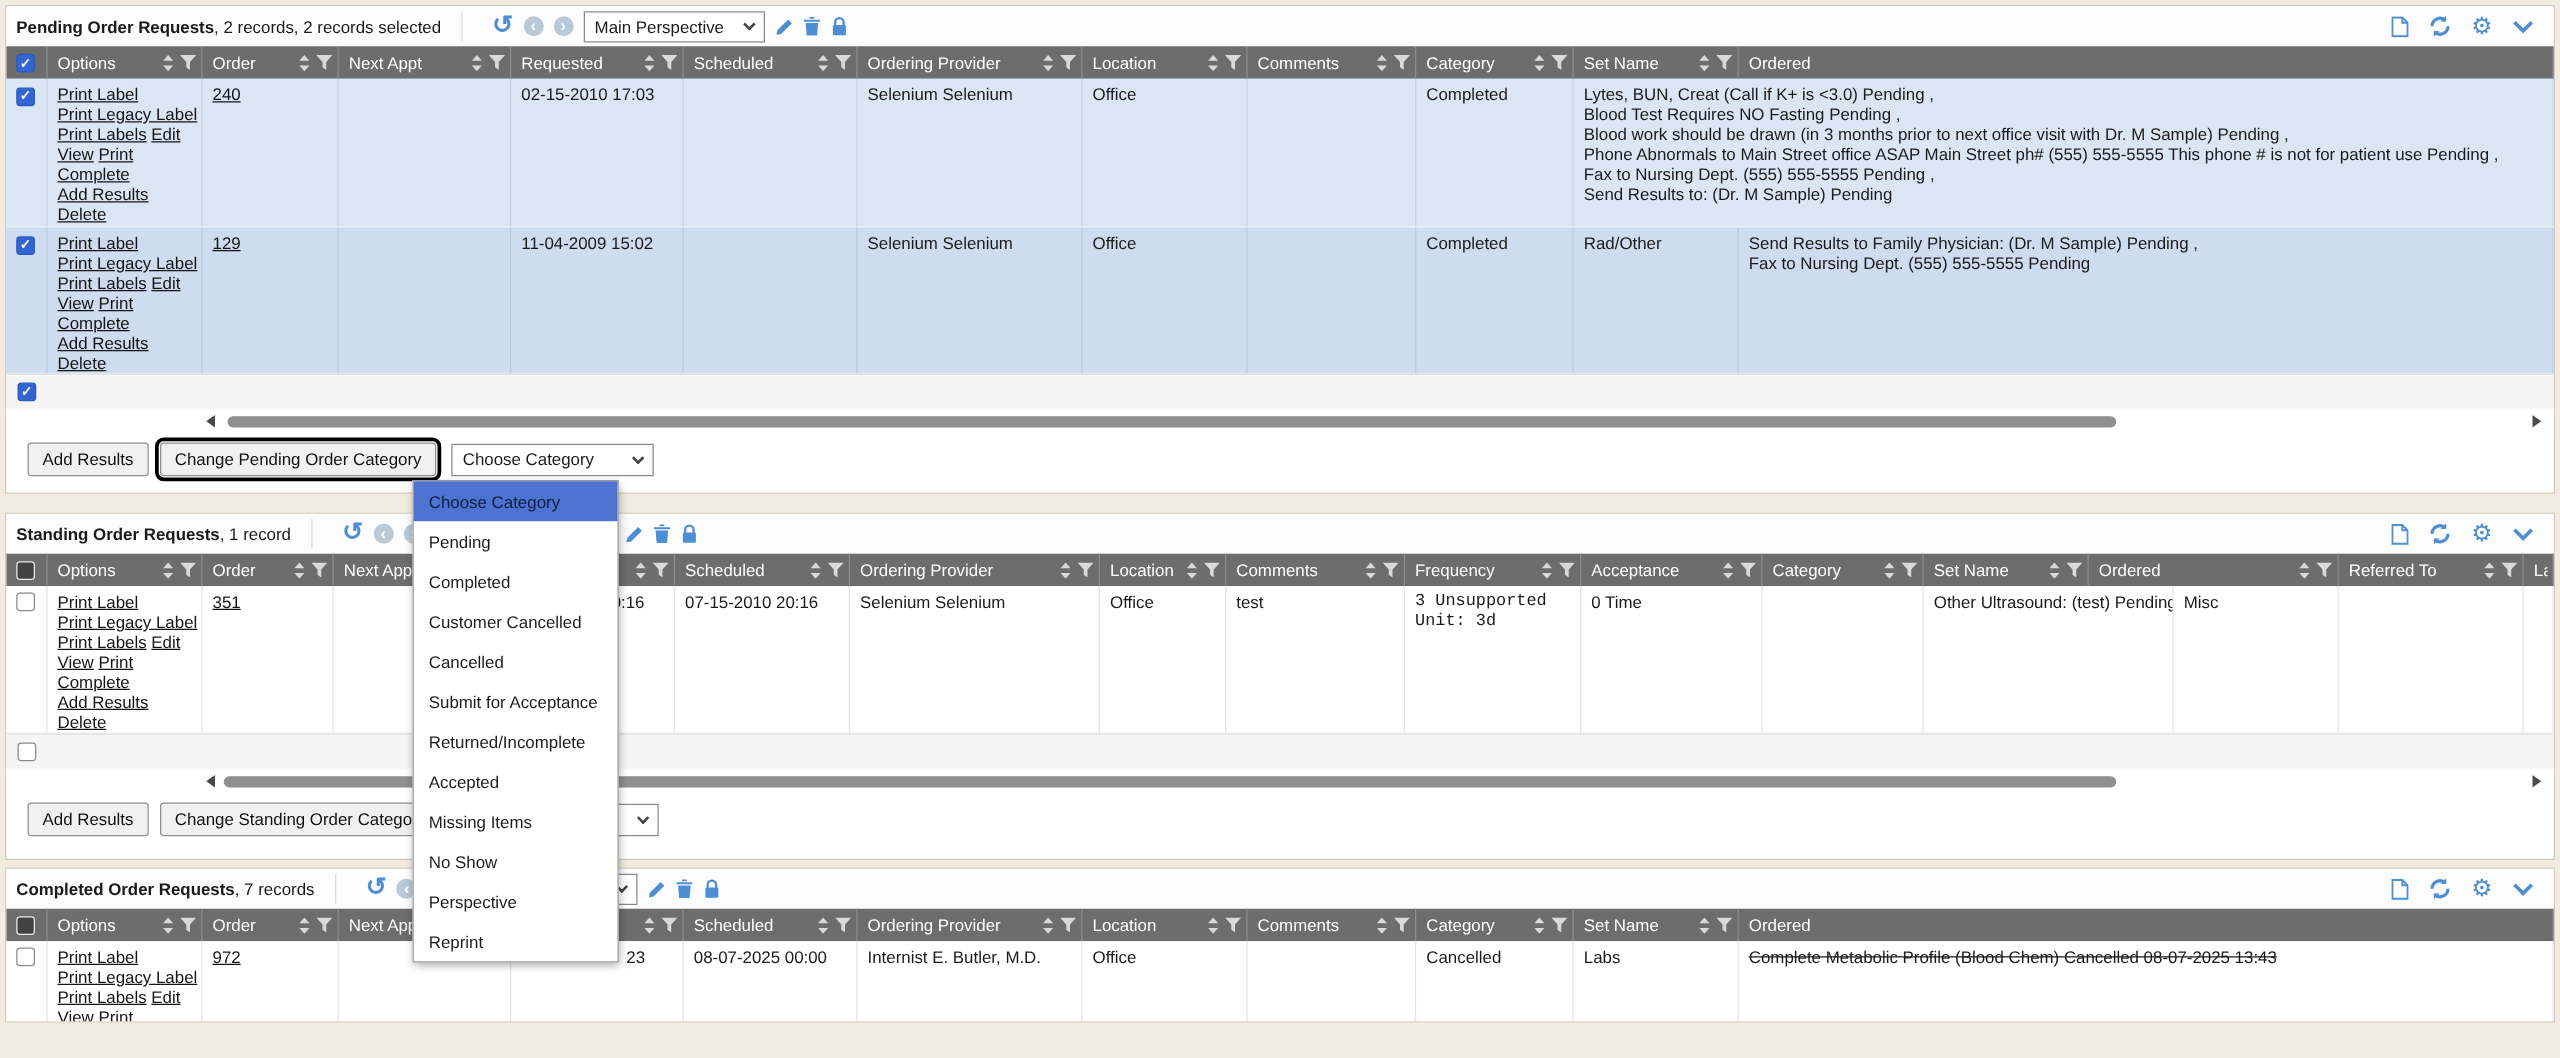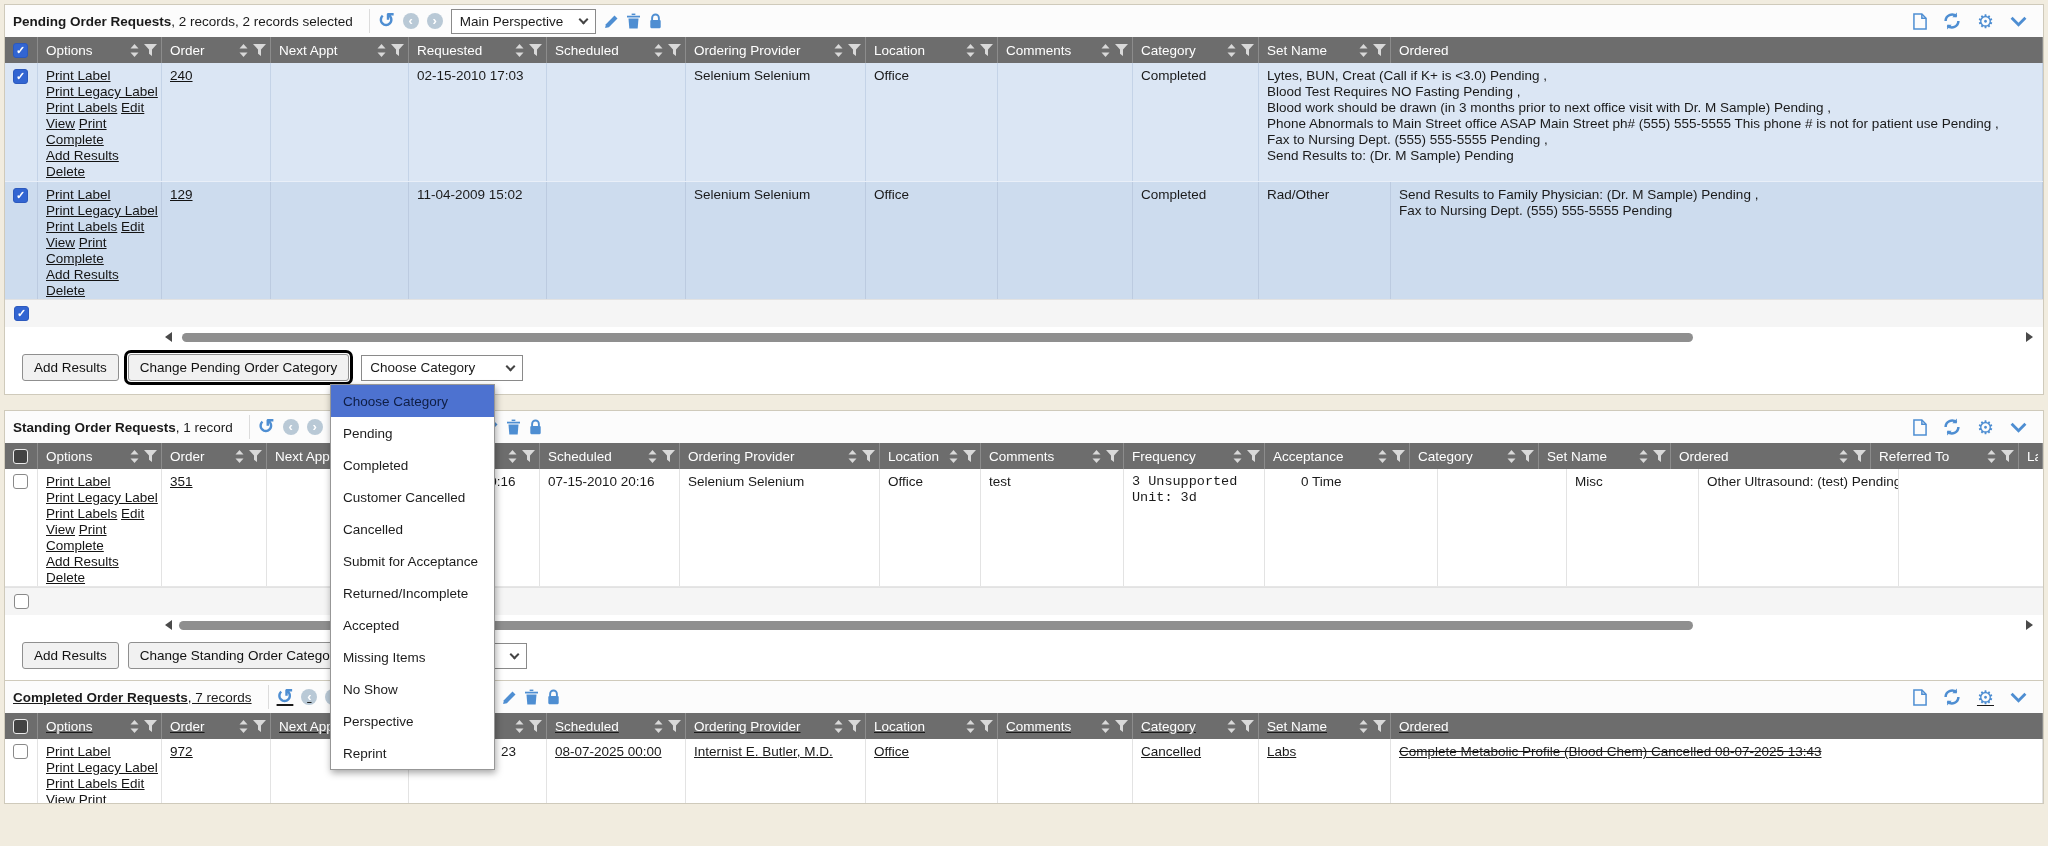--- a/index.html
+++ b/index.html
@@ -5,25 +5,25 @@
   * { box-sizing: border-box; }
   html,body { margin:0; padding:0; }
   body {
     width:2048px; height:846px; overflow:hidden; position:relative;
     background:#f1ecdf; font-family:"Liberation Sans", sans-serif;
     font-size:13.5px; color:#1a1a1a;
   }
   .panel { position:absolute; left:4px; width:2040px; background:#fff; border:1px solid #cfcabb; overflow:hidden; }
   #panel-pending  { top:4px;   height:391px; }
   #panel-standing { top:410px; height:278px; }
-  #panel-completed{ top:680px; height:124px;text-decoration:underline; }
+  #panel-completed{ top:694px; height:124px; }
 
   
   .titlebar { display:flex; align-items:center; height:32px; padding:0 8px; background:#fcfcfc; gap:8px; }
-  .tb-title { display:inline-flex; align-items:center; height:24px; padding-right:16px; margin-right:0; border-right:1px solid #dcdcdc; white-space:nowrap; }
+  .tb-title { display:inline-flex; align-items:center; height:24px; padding-right:16px; margin-right:16px; border-right:1px solid #dcdcdc; white-space:nowrap; }
   .tb-title b { font-weight:bold; }
   .i-undo { color:#4e8ed2; font-size:20px; font-weight:bold; line-height:1; cursor:pointer; margin-top:-2px;}
   .circle { width:16px; height:16px; border-radius:50%; background:#b9c9d6; color:#fff; display:inline-flex; align-items:center; justify-content:center; font-size:13px; font-weight:bold; line-height:1; padding-bottom:2px; cursor:pointer; }
   .tb-select { width:145px; height:25px; border:1px solid #8a8a8a; background:#fff; display:inline-flex; align-items:center; justify-content:space-between; padding:0 8px; cursor:pointer; white-space:nowrap; }
   .chev { width:7px; height:7px; border-right:2px solid #444; border-bottom:2px solid #444; transform:rotate(45deg); margin-top:-3px; flex:none; }
   .i-svg { display:inline-flex; align-items:center; cursor:pointer; }
   .i-gear { color:#4e8ed2; font-size:19px; line-height:1; cursor:pointer; }
   .tb-right { margin-left:auto; display:inline-flex; align-items:center; gap:16px; padding-right:8px; }
 
   
@@ -668,26 +668,26 @@
         <div class="opt-line"><a class="opt-link">Delete</a></div>
       </div>
       <div class="cell" style="width: 105px;"><a class="opt-link">351</a></div>
       <div class="cell" style="width: 134px;"><span></span></div>
       <div class="cell" style="width: 139px;"><span>07-15-2010 20:16</span></div>
       <div class="cell" style="width: 140px;"><span>07-15-2010 20:16</span></div>
       <div class="cell" style="width: 200px;"><span>Selenium Selenium</span></div>
       <div class="cell" style="width: 101px;"><span>Office</span></div>
       <div class="cell" style="width: 143px;"><span>test</span></div>
       <div class="cell wrapcell" style="width: 141px;"><span>3 Unsupported Unit: 3d</span></div>
-      <div class="cell" style="width: 145px; margin-left: 28px;"><span>0 Time</span></div>
+      <div class="cell" style="width: 145px;"><span>0 Time</span></div>
       <div class="cell" style="width: 129px;"><span></span></div>
-      <div class="cell" style="width: 132px;"><span>Misc</span></div>
       <div class="cell" style="width: 200px;">
         <div class="ordered-line">Other Ultrasound: (test) Pending</div>
       </div>
+      <div class="cell" style="width: 132px;"><span>Misc</span></div>
       <div class="cell" style="width: 148px;"><span></span></div>
       <div class="cell" style="flex: 1 1 0%; width: auto;"><span></span></div>
     </div>
     <div class="selall">
       <span class="cb cb-un"></span>
     </div>
     <div class="hscroll">
       <span class="sb-arrow sb-left"></span>
       <span class="sb-thumb" style="left: 174px; width: 1514px;"></span>
       <span class="sb-arrow sb-right"></span>

